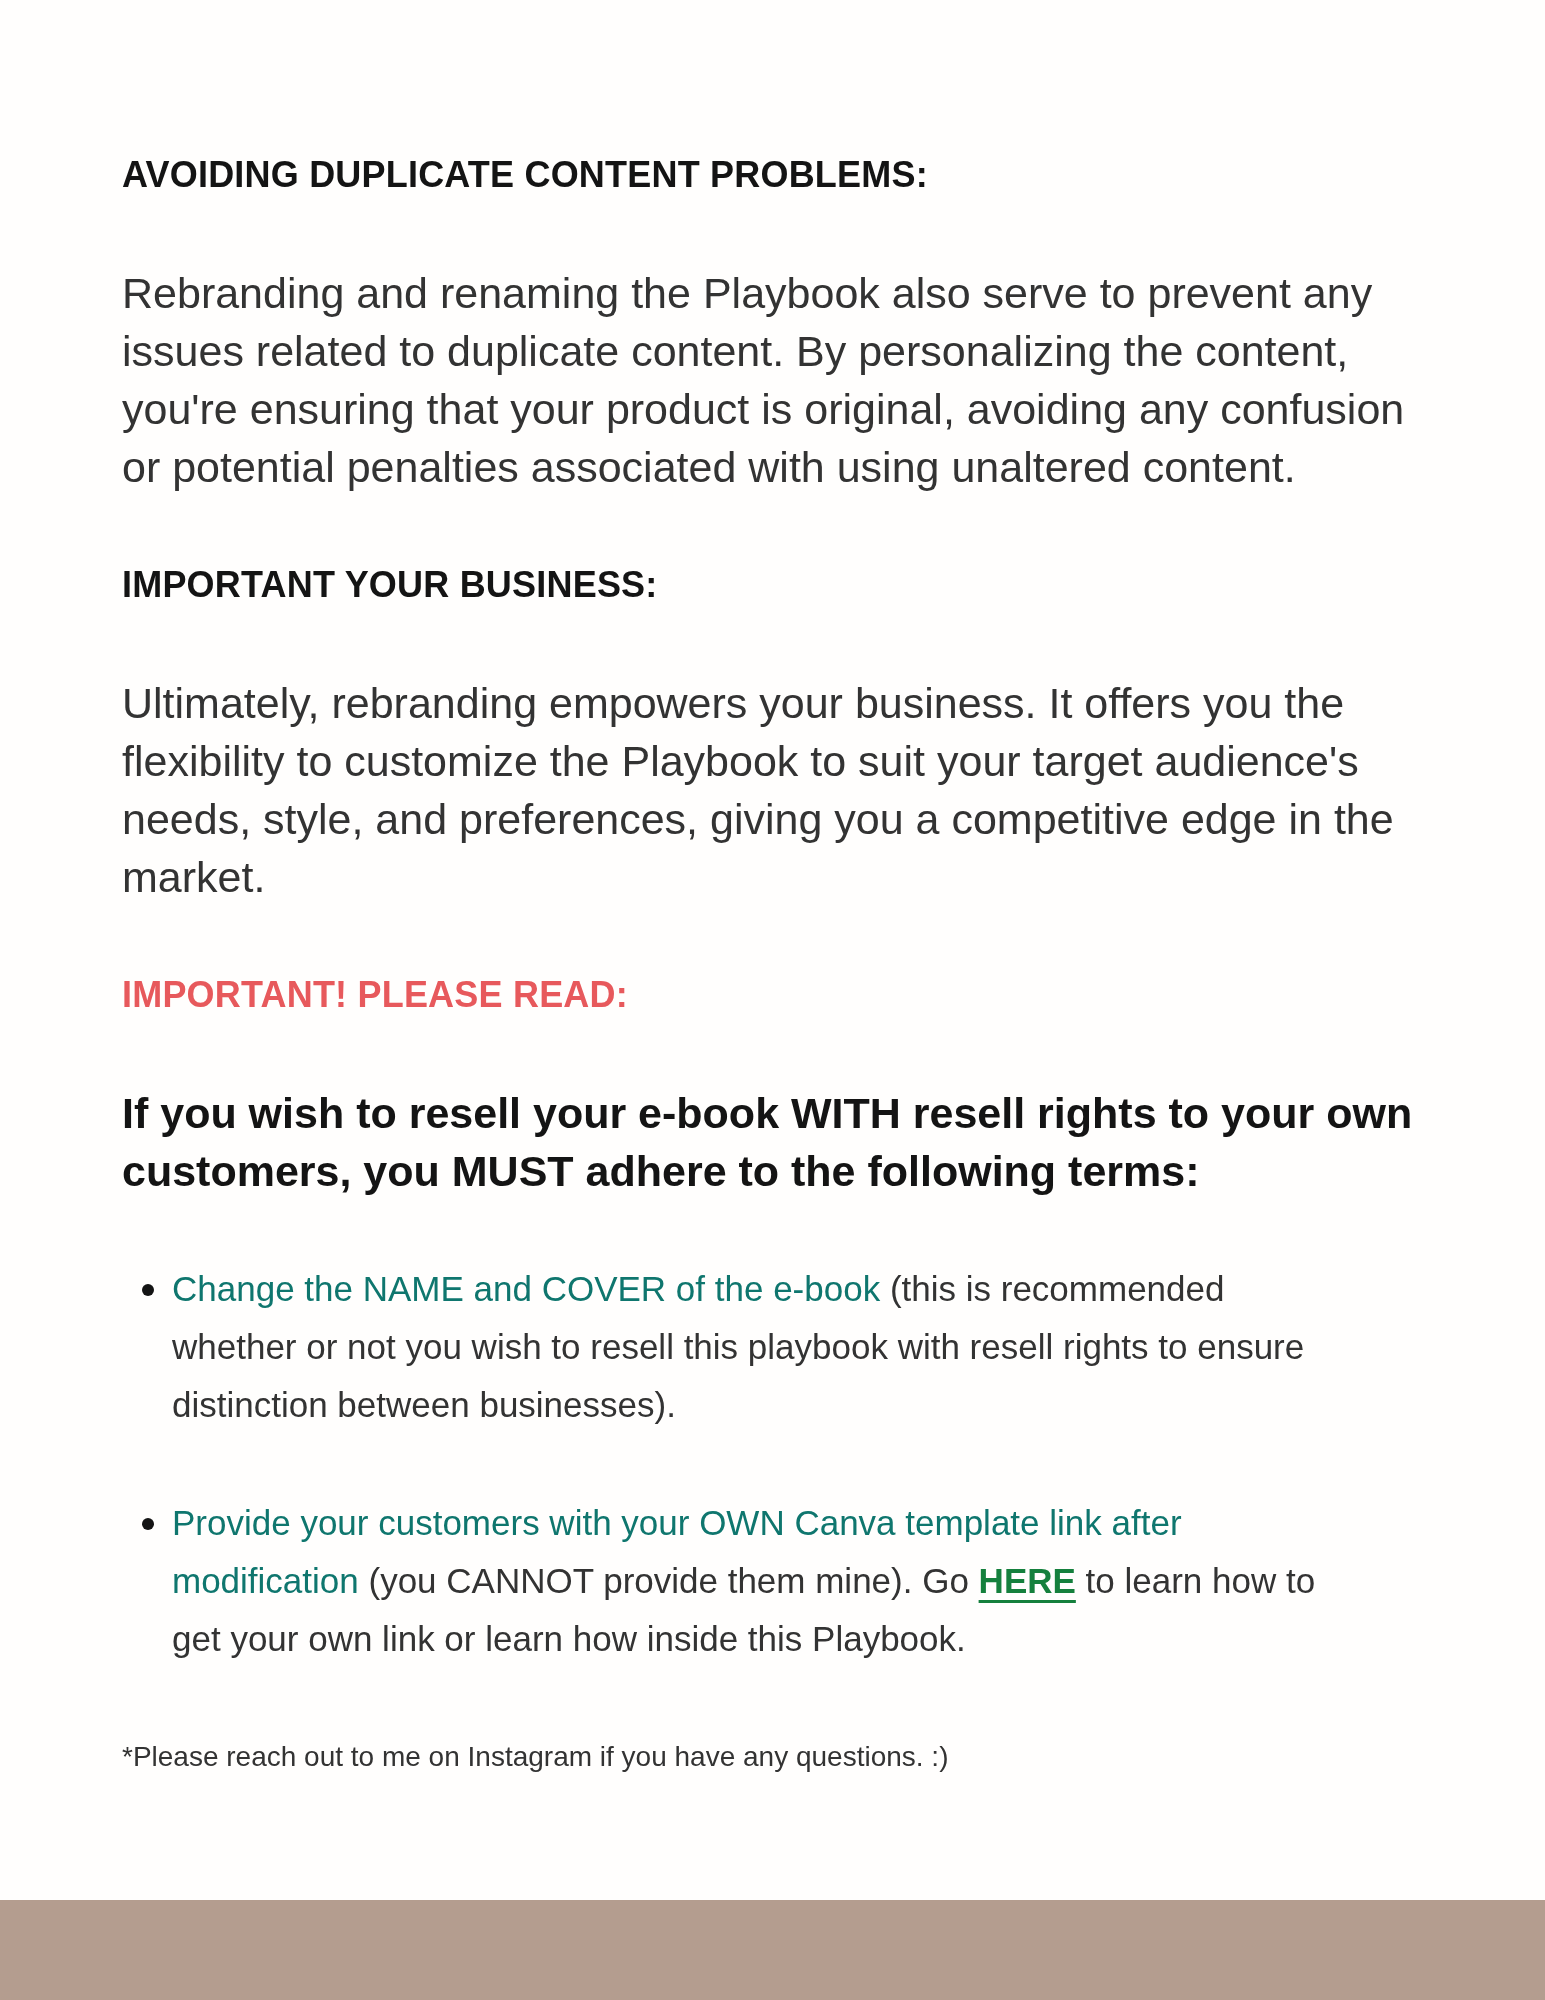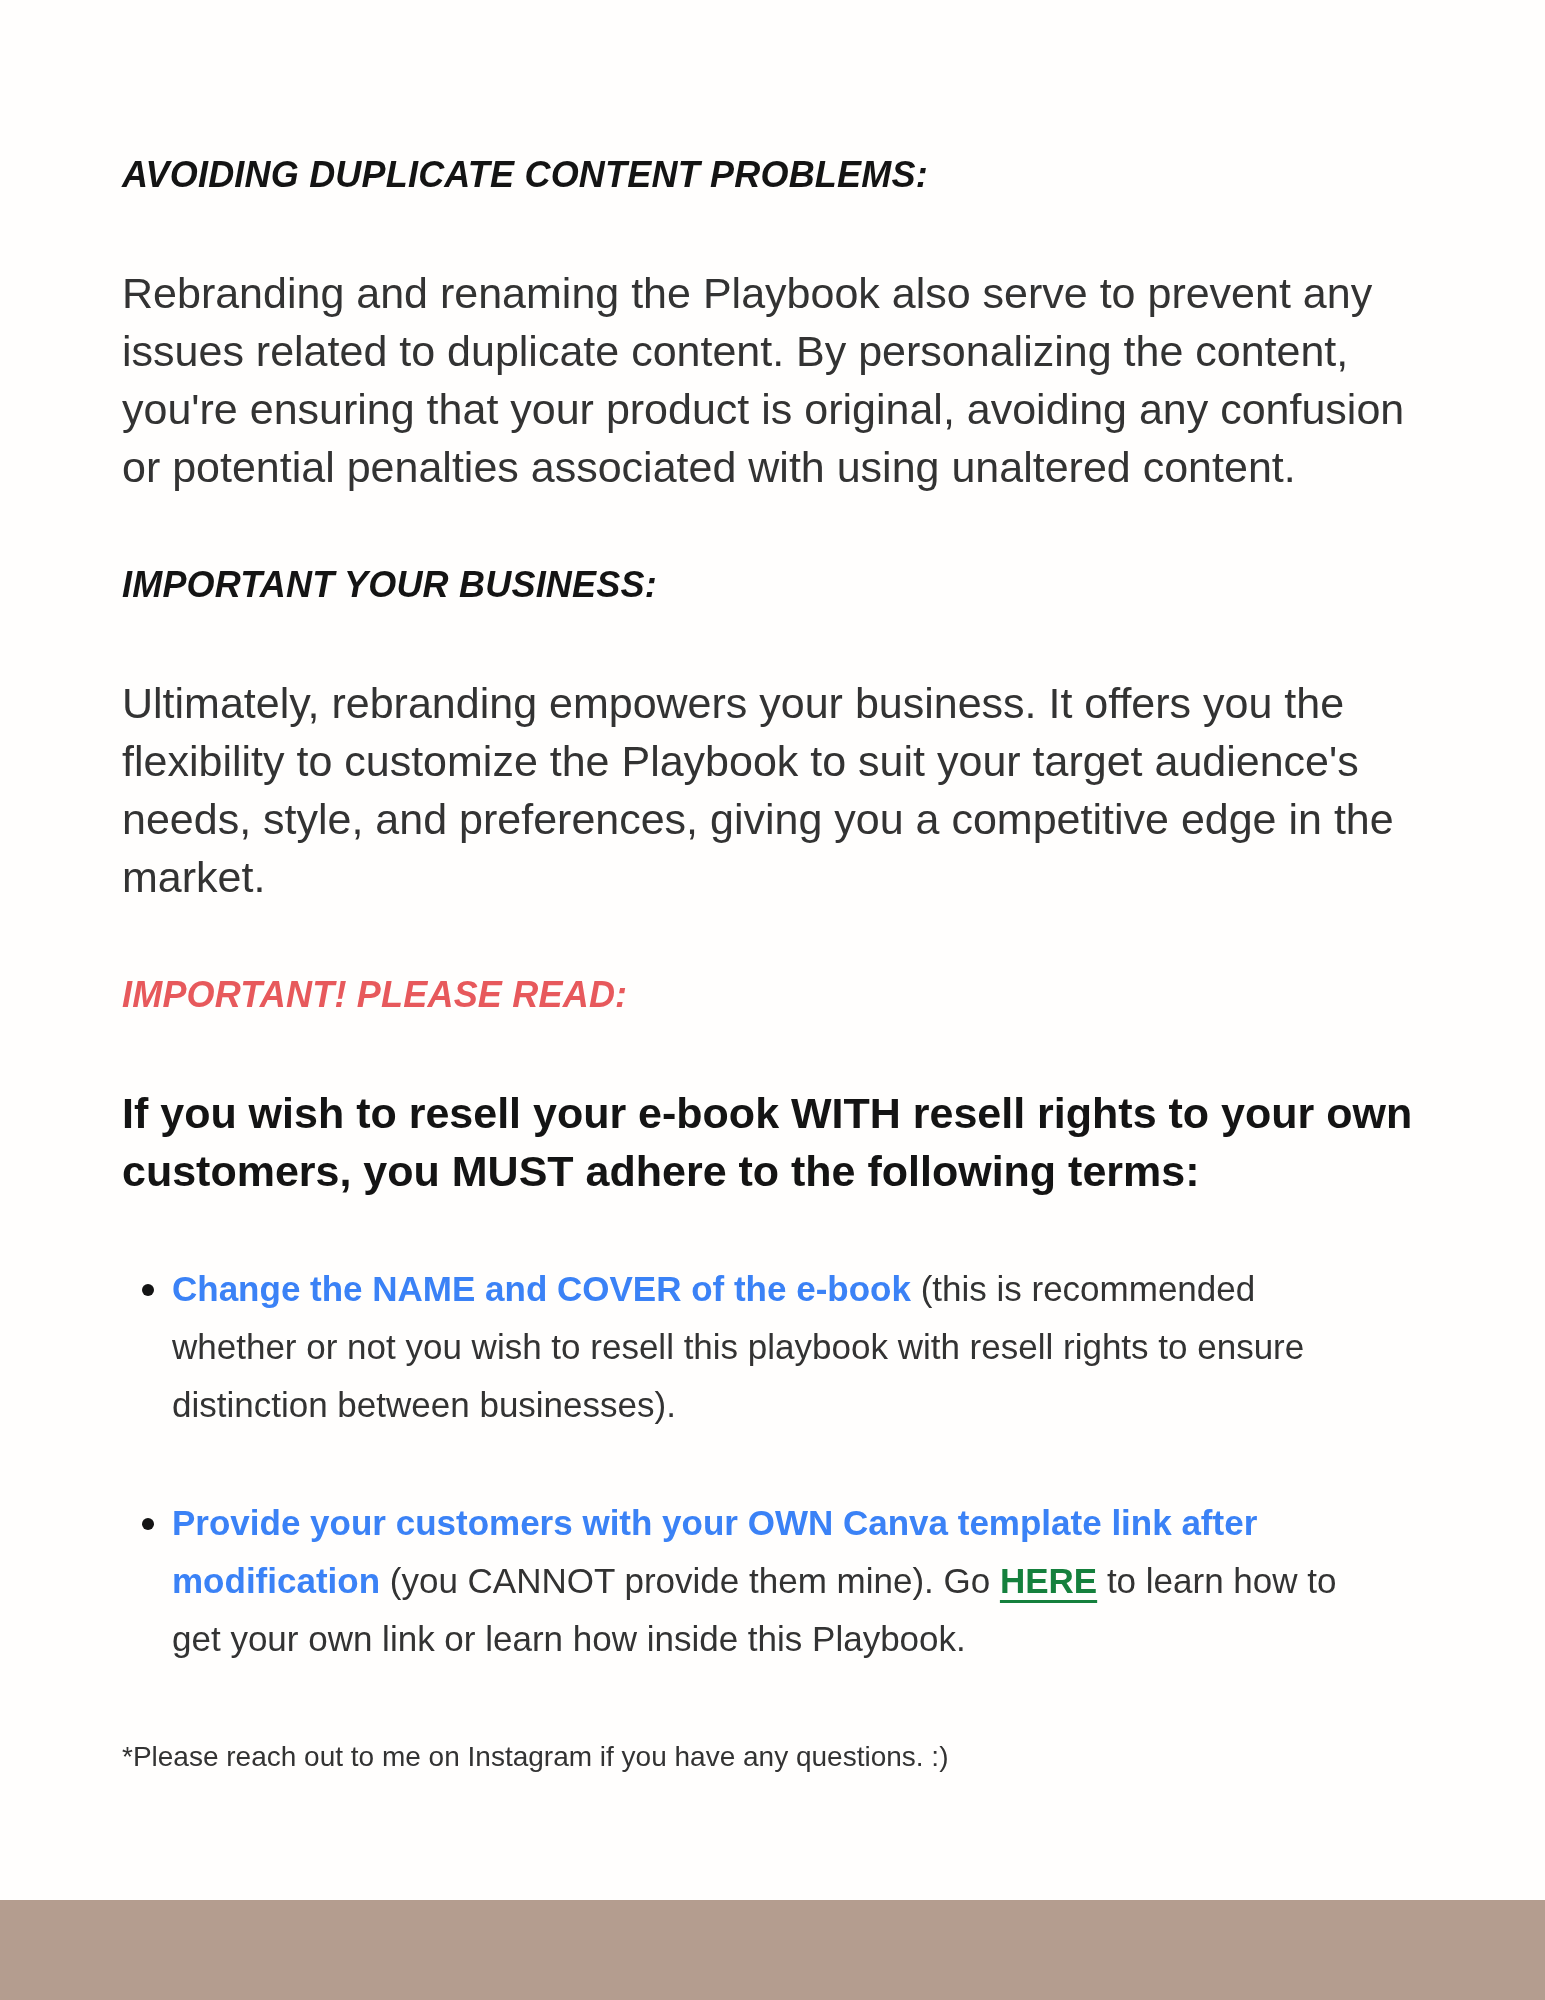--- a/index.html
+++ b/index.html
@@ -27,32 +27,31 @@
     margin: 0 0 60px 0;
     font-size: 43px;
     line-height: 58px;
     color: #333333;
   }
   .heading {
     font-size: 36px;
     font-weight: bold;
     color: #141414;
     letter-spacing: 0.2px;
-    font-style: italic;
   }
   .heading-red {
     color: #e7595c;
   }
   .bold-intro {
     font-weight: bold;
     color: #141414;
   }
   .bold-run {
-    font-weight: bold;
-    color: #3b82f6;
+    font-weight: normal;
+    color: #0f766e;
   }
   ul.terms-list {
     list-style: none;
     margin: 0;
     padding: 0;
   }
   ul.terms-list li {
     position: relative;
     padding-left: 50px;
     max-width: 1170px;

